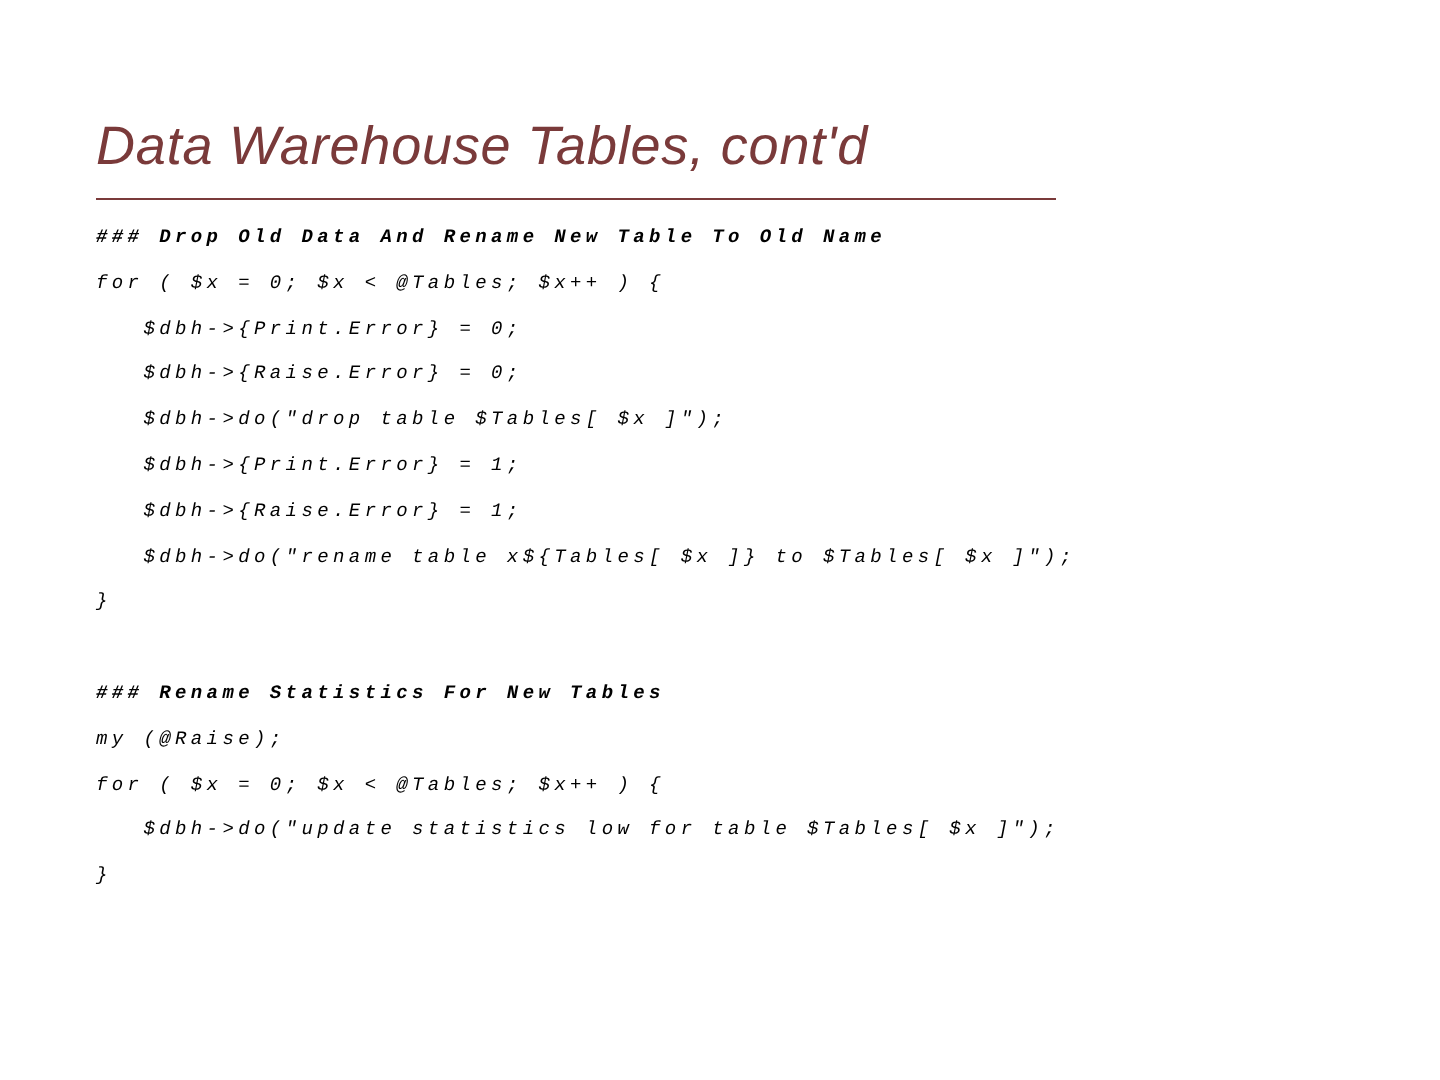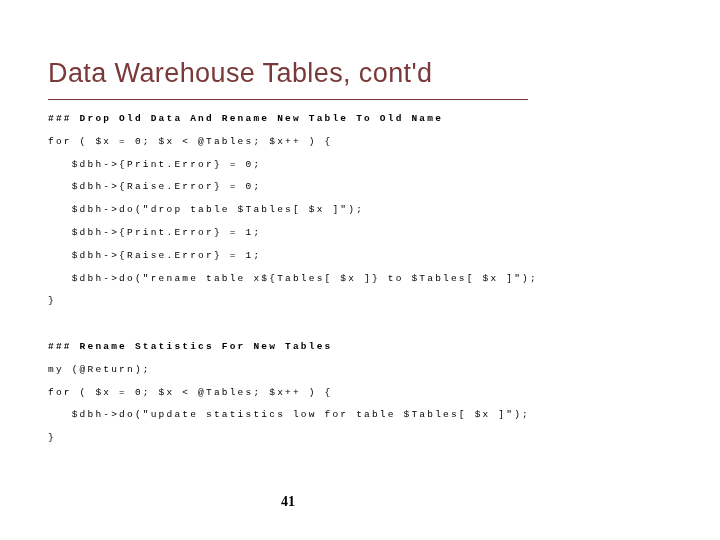--- a/index.html
+++ b/index.html
@@ -10,20 +10,21 @@
     background: #ffffff;
     font-family: Arial, Helvetica, sans-serif;
     overflow: hidden;
   }
   .slide {
     box-sizing: border-box;
     width: 576px;
     height: 540px;
     padding: 58px 48px 0 48px;
     position: relative;
+    font-style: italic;
   }
   .title {
     font-size: 27px;
     font-weight: 400;
     color: #7a3a3a;
     letter-spacing: 0.4px;
     margin: 0 0 10px 0;
   }
   .rule {
     border: none;
@@ -64,19 +65,18 @@
 <span>for ( $x = 0; $x &lt; @Tables; $x++ ) {</span>
 <span>   $dbh-&gt;{Print.Error} = 0;</span>
 <span>   $dbh-&gt;{Raise.Error} = 0;</span>
 <span>   $dbh-&gt;do("drop table $Tables[ $x ]");</span>
 <span>   $dbh-&gt;{Print.Error} = 1;</span>
 <span>   $dbh-&gt;{Raise.Error} = 1;</span>
 <span>   $dbh-&gt;do("rename table x${Tables[ $x ]} to $Tables[ $x ]");</span>
 <span>}</span>
 
 <span class="comment">### Rename Statistics For New Tables</span>
-<span>my (@Return);</span>
+<span>my (@Raise);</span>
 <span>for ( $x = 0; $x &lt; @Tables; $x++ ) {</span>
 <span>   $dbh-&gt;do("update statistics low for table $Tables[ $x ]");</span>
 <span>}</span></div>
 
-  <div class="pagenum">41</div>
 </div>
 
 </body></html>

